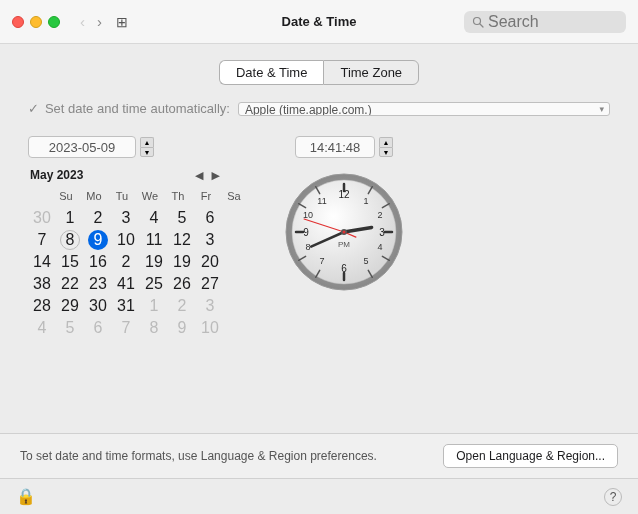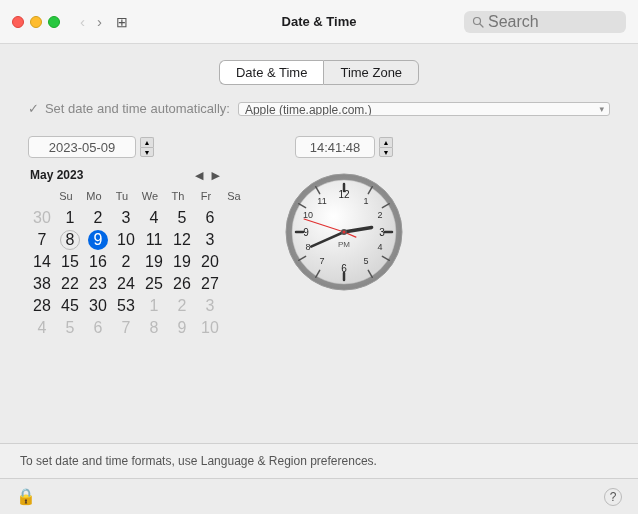--- a/index.html
+++ b/index.html
@@ -452,29 +452,29 @@
           <div class="cal-cell">15</div>
           <div class="cal-cell">16</div>
           <div class="cal-cell">2</div>
           <div class="cal-cell">19</div>
           <div class="cal-cell">19</div>
           <div class="cal-cell">20</div>
 
           <div class="cal-cell">38</div>
           <div class="cal-cell">22</div>
           <div class="cal-cell">23</div>
-          <div class="cal-cell">24</div>
+          <div class="cal-cell">41</div>
           <div class="cal-cell">25</div>
           <div class="cal-cell">26</div>
           <div class="cal-cell">27</div>
 
           <div class="cal-cell">28</div>
-          <div class="cal-cell">45</div>
+          <div class="cal-cell">29</div>
           <div class="cal-cell">30</div>
-          <div class="cal-cell">53</div>
+          <div class="cal-cell">31</div>
           <div class="cal-cell other-month">1</div>
           <div class="cal-cell other-month">2</div>
           <div class="cal-cell other-month">3</div>
 
           <div class="cal-cell other-month">4</div>
           <div class="cal-cell other-month">5</div>
           <div class="cal-cell other-month">6</div>
           <div class="cal-cell other-month">7</div>
           <div class="cal-cell other-month">8</div>
           <div class="cal-cell other-month">9</div>
@@ -551,20 +551,21 @@
           <circle cx="60" cy="60" r="1.5" fill="#e03030"></circle>
         </svg>
       </div>
     </div>
   </div>
 
   <div style="flex:1"></div>
 
   <div class="bottom-bar">
     <span>To set date and time formats, use Language &amp; Region preferences.</span>
+    <button class="open-lang-btn">Open Language &amp; Region...</button>
   </div>
 
   <div class="footer-bar">
     <span class="lock-icon-wrap">🔒</span>
     <div class="question-mark">
       <span>?</span>
     </div>
   </div>
 
 </div>

